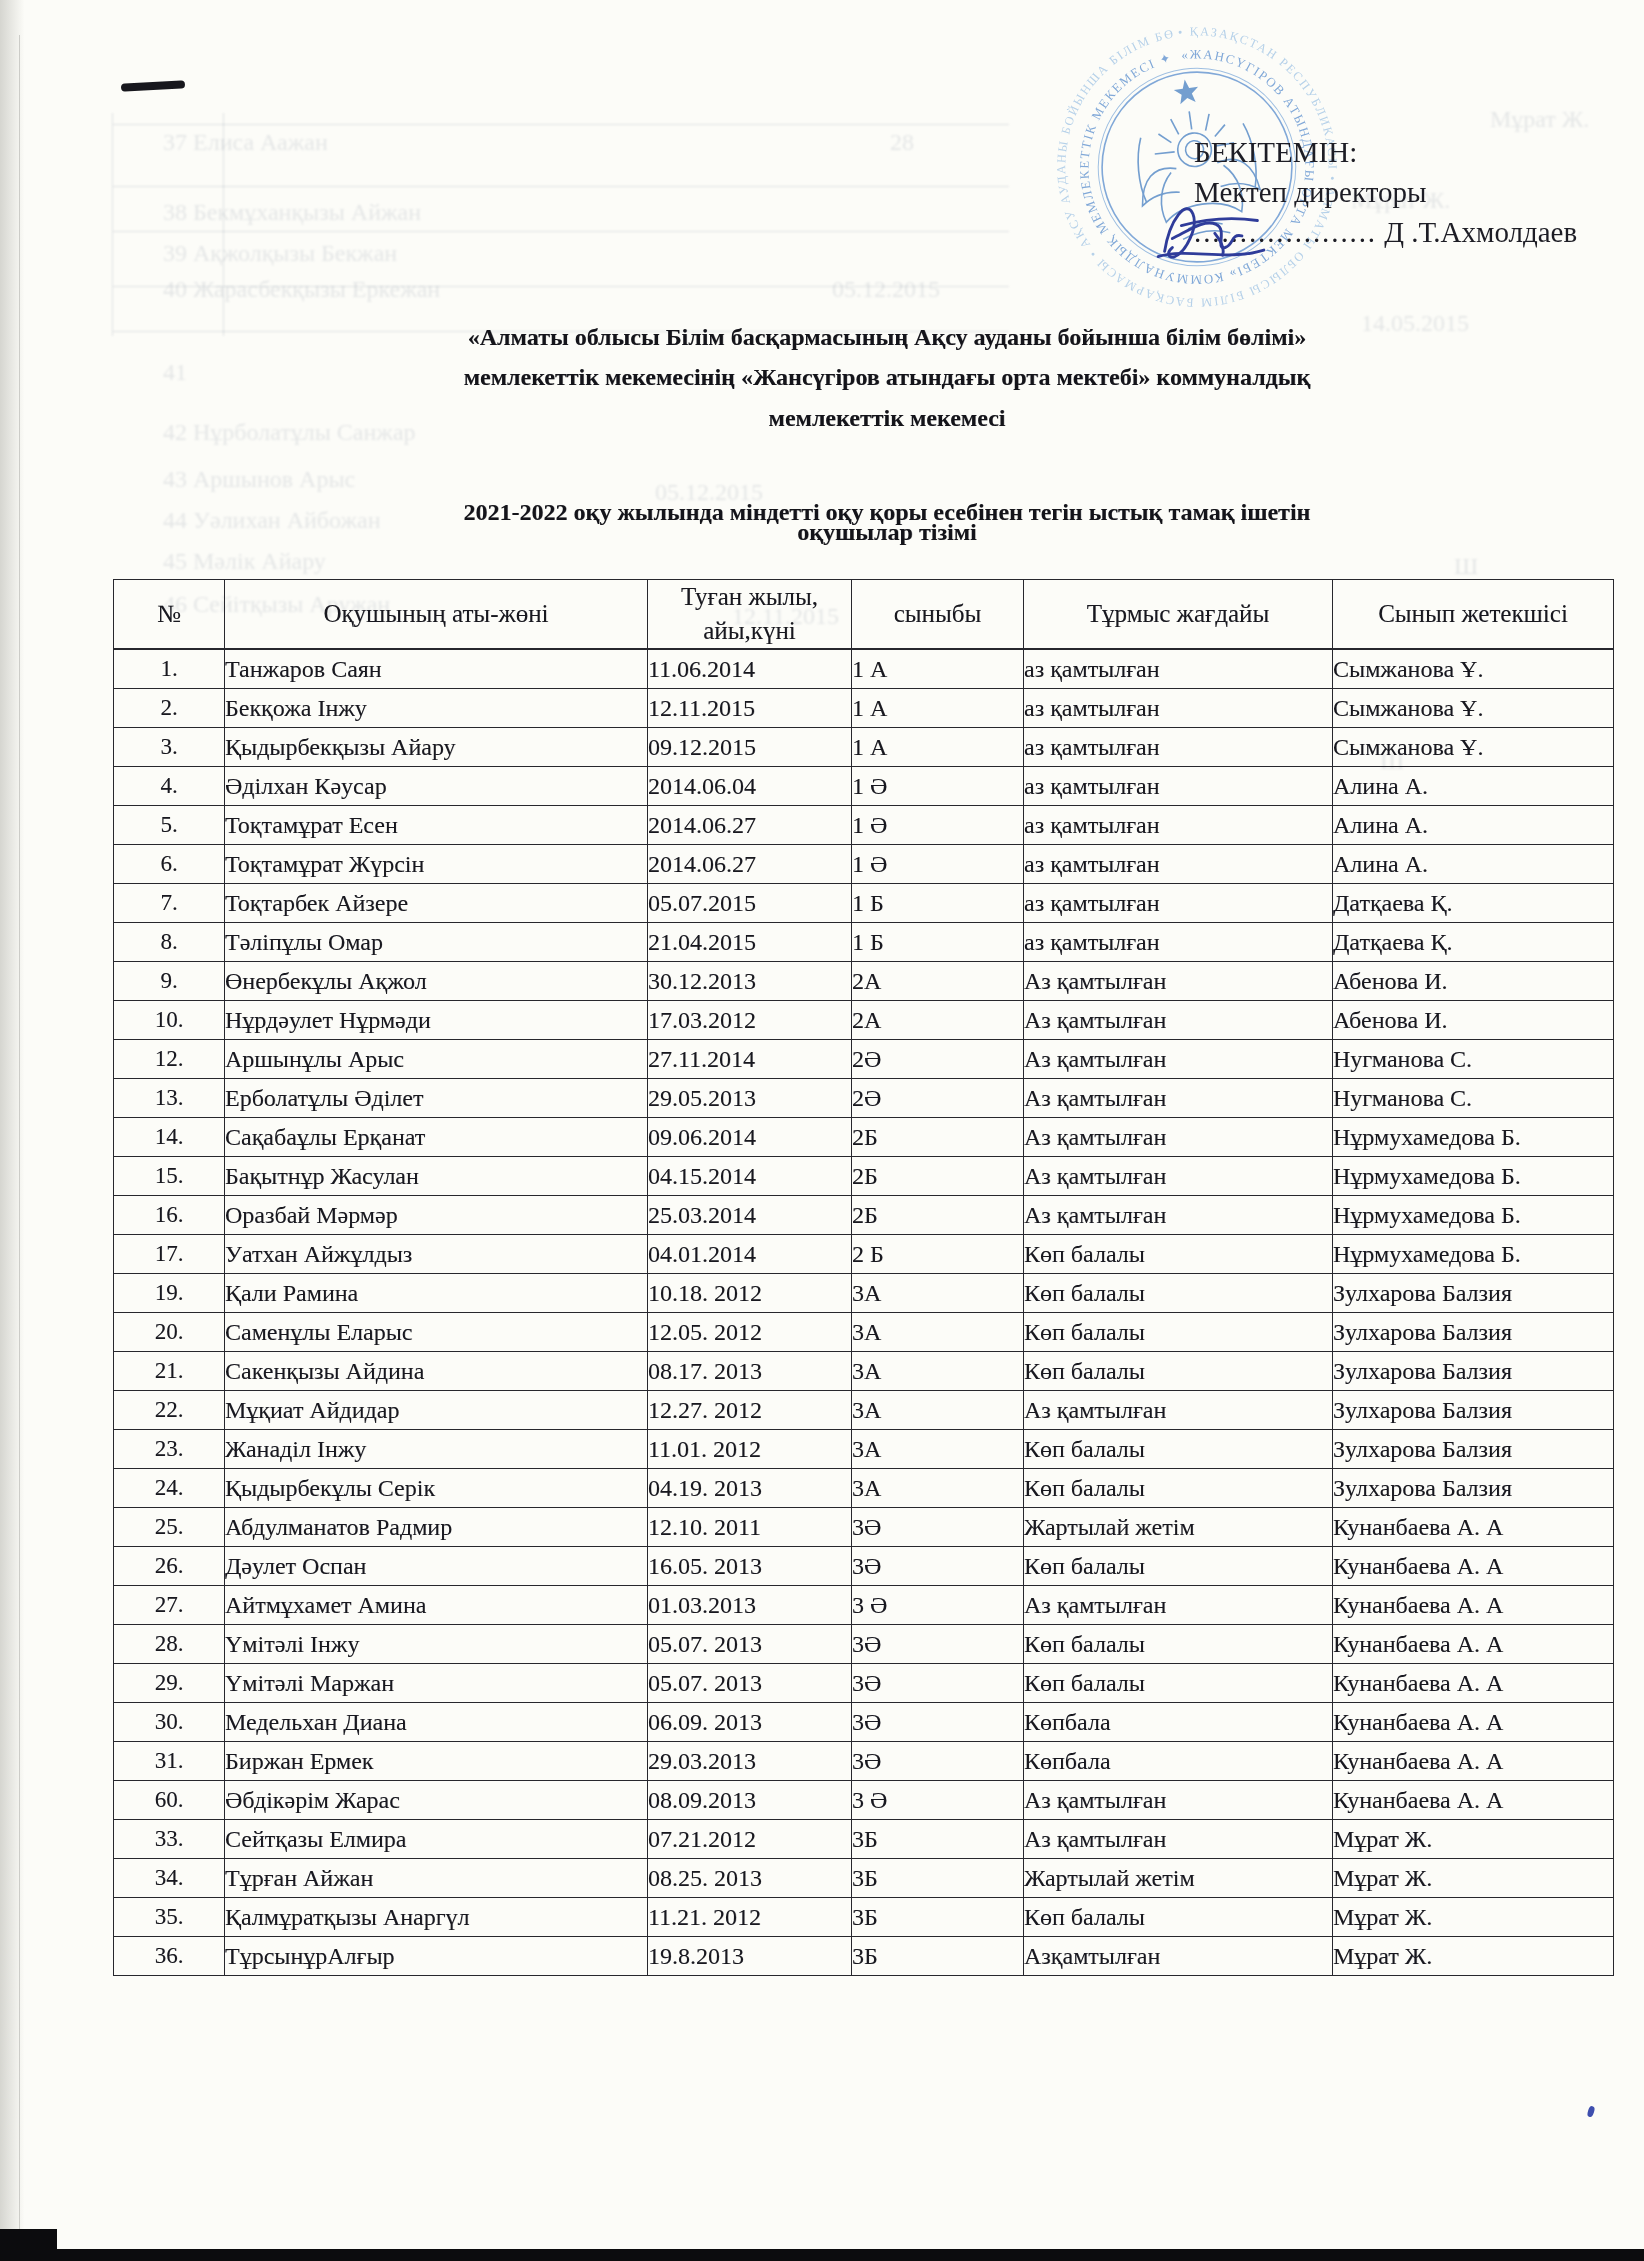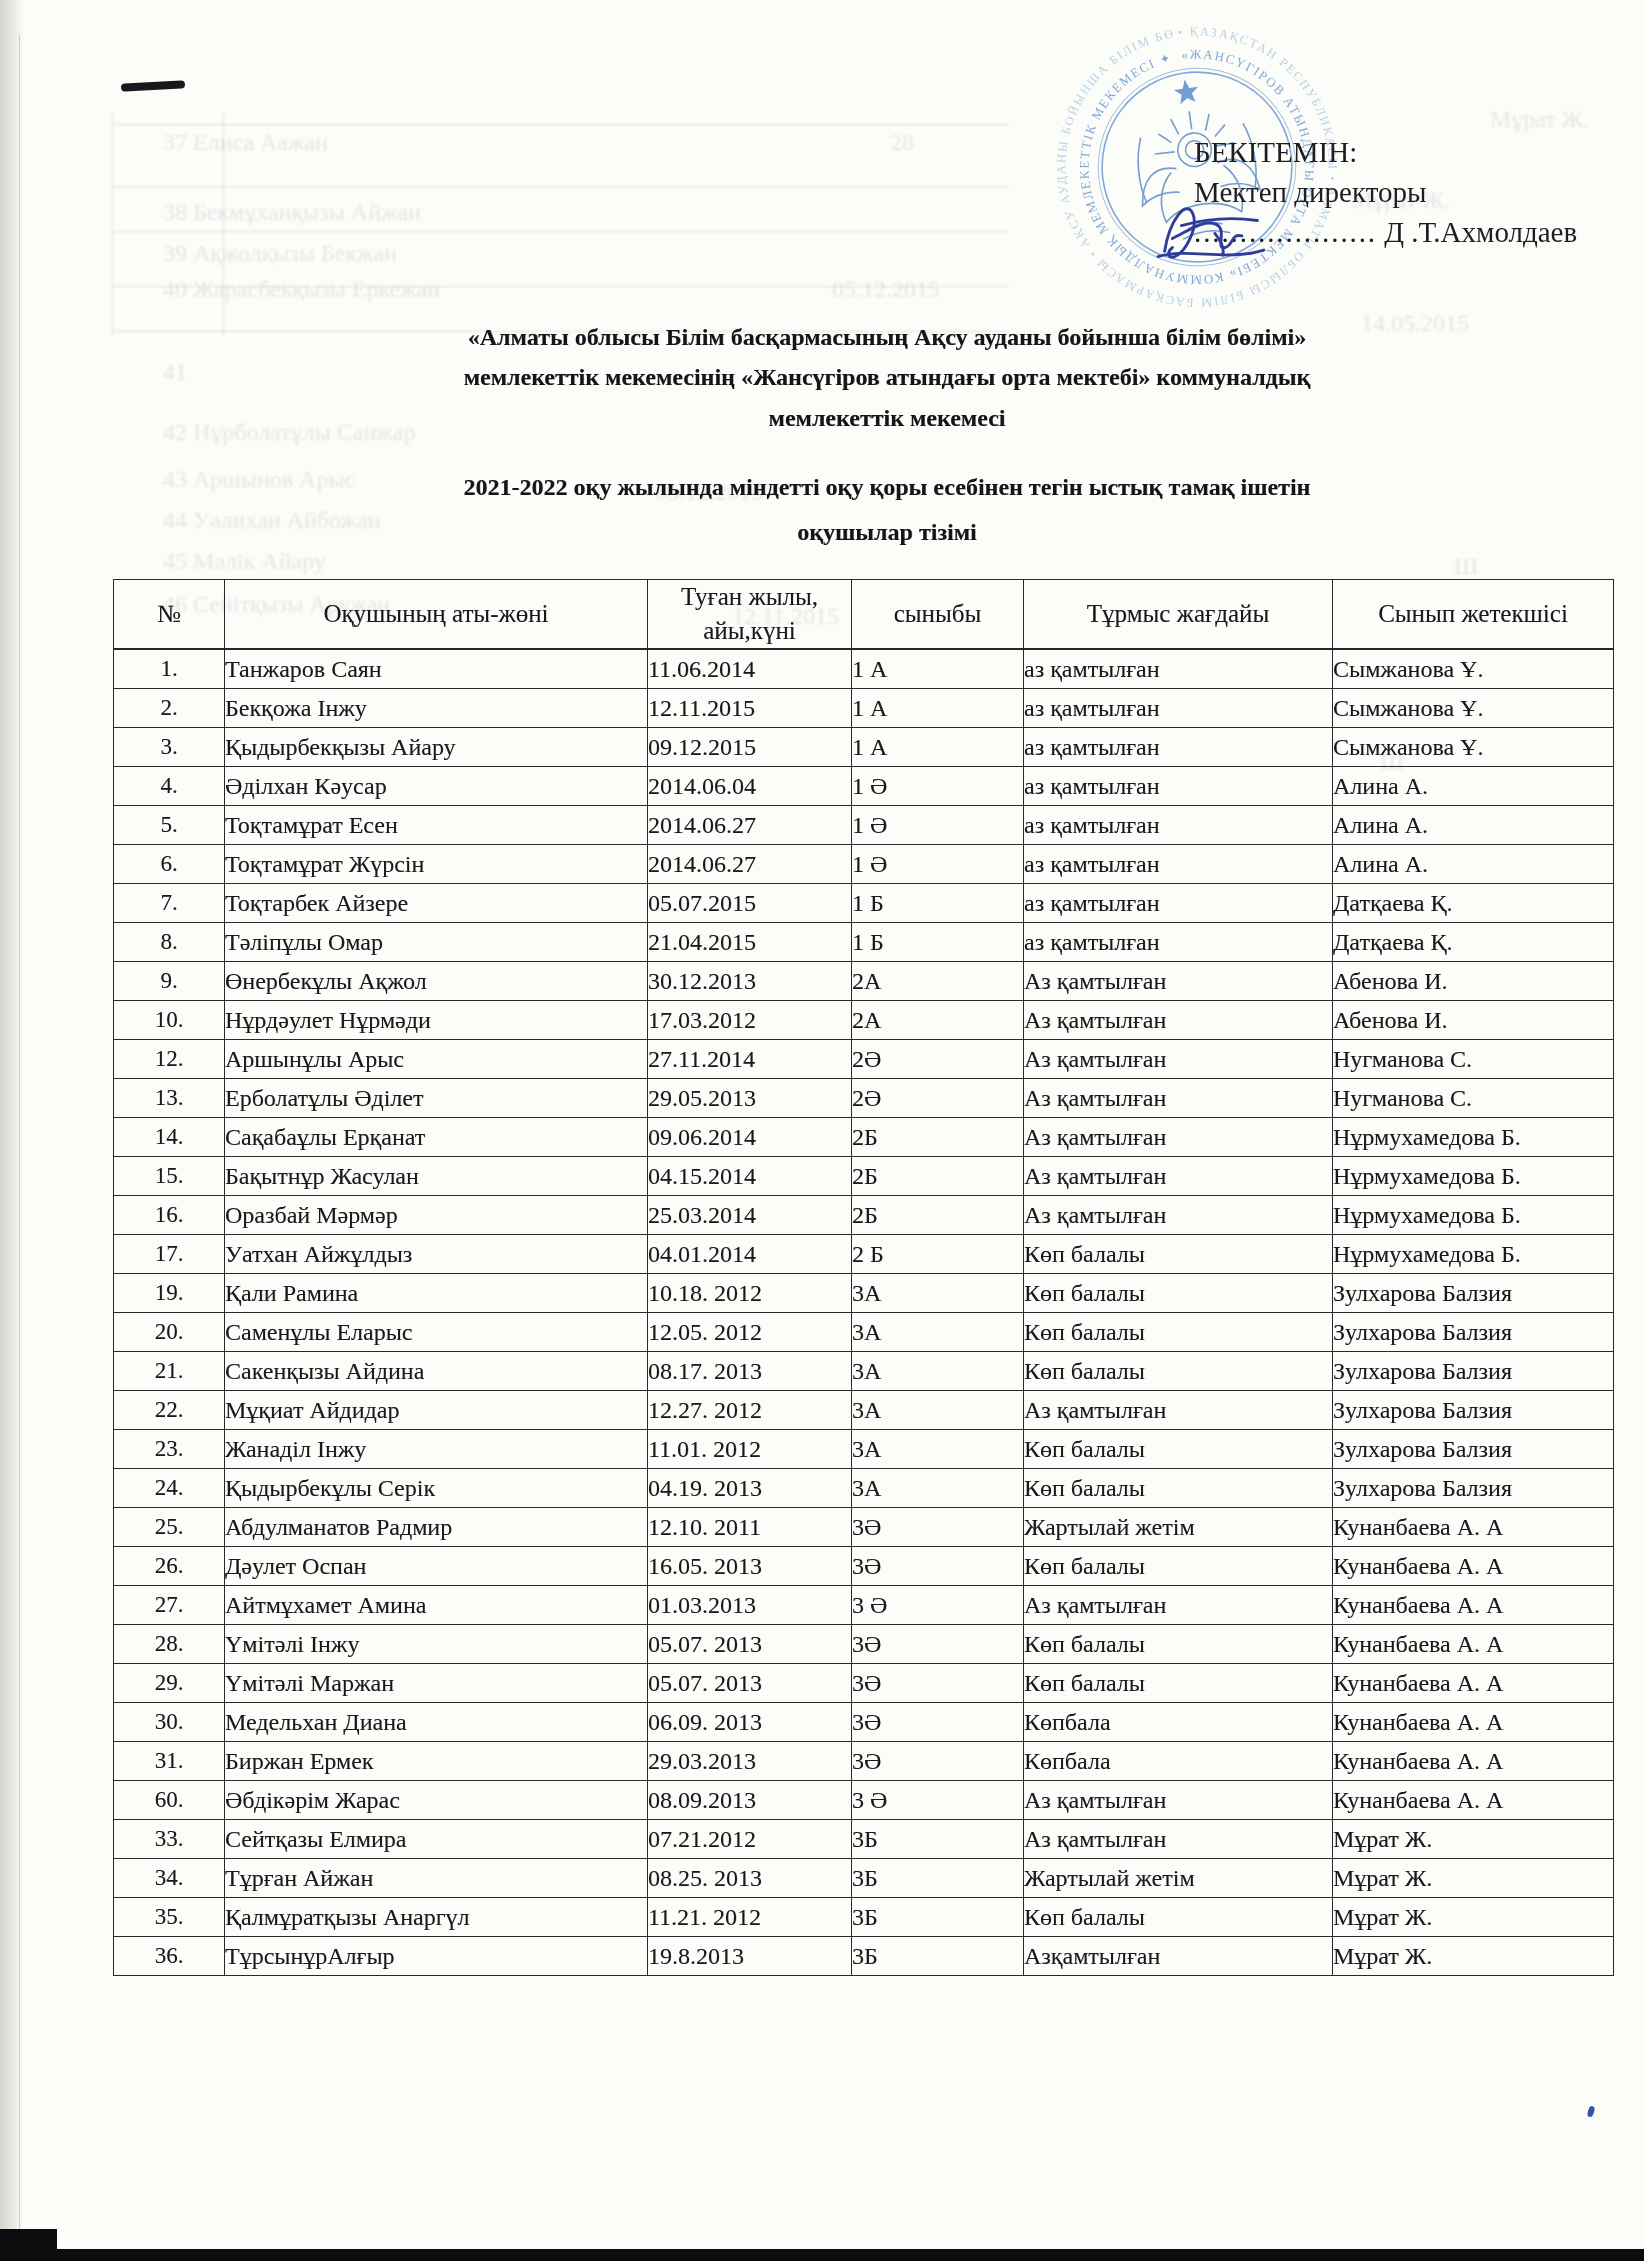--- a/index.html
+++ b/index.html
@@ -144,21 +144,21 @@
       <path d="M 30,78 C 58,64 80,48 98,56 C 116,64 96,96 112,92 C 126,88 120,70 138,74"></path>
       <path d="M 44,58 C 80,48 120,44 162,50"></path>
       <path d="M 8,106 C 55,92 115,114 172,96"></path>
       <path d="M 96,70 C 104,80 112,92 108,104"></path>
     </g>
   </svg>
 
   <div class="tline" style="top:317px">«Алматы облысы Білім басқармасының Ақсу ауданы бойынша білім бөлімі»</div>
   <div class="tline" style="top:357px">мемлекеттік мекемесінің «Жансүгіров атындағы орта мектебі» коммуналдық</div>
   <div class="tline" style="top:398px">мемлекеттік мекемесі</div>
-  <div class="tline" style="top:467px">2021-2022 оқу жылында  міндетті оқу қоры есебінен тегін ыстық тамақ ішетін</div>
+  <div class="tline" style="top:492px">2021-2022 оқу жылында  міндетті оқу қоры есебінен тегін ыстық тамақ ішетін</div>
   <div class="tline" style="top:512px">оқушылар тізімі</div>
 
   <table id="students-table">
     <colgroup>
       <col style="width:111px">
         <col style="width:423px">
         <col style="width:204px">
       <col style="width:172px">
         <col style="width:309px">
         <col style="width:281px">

